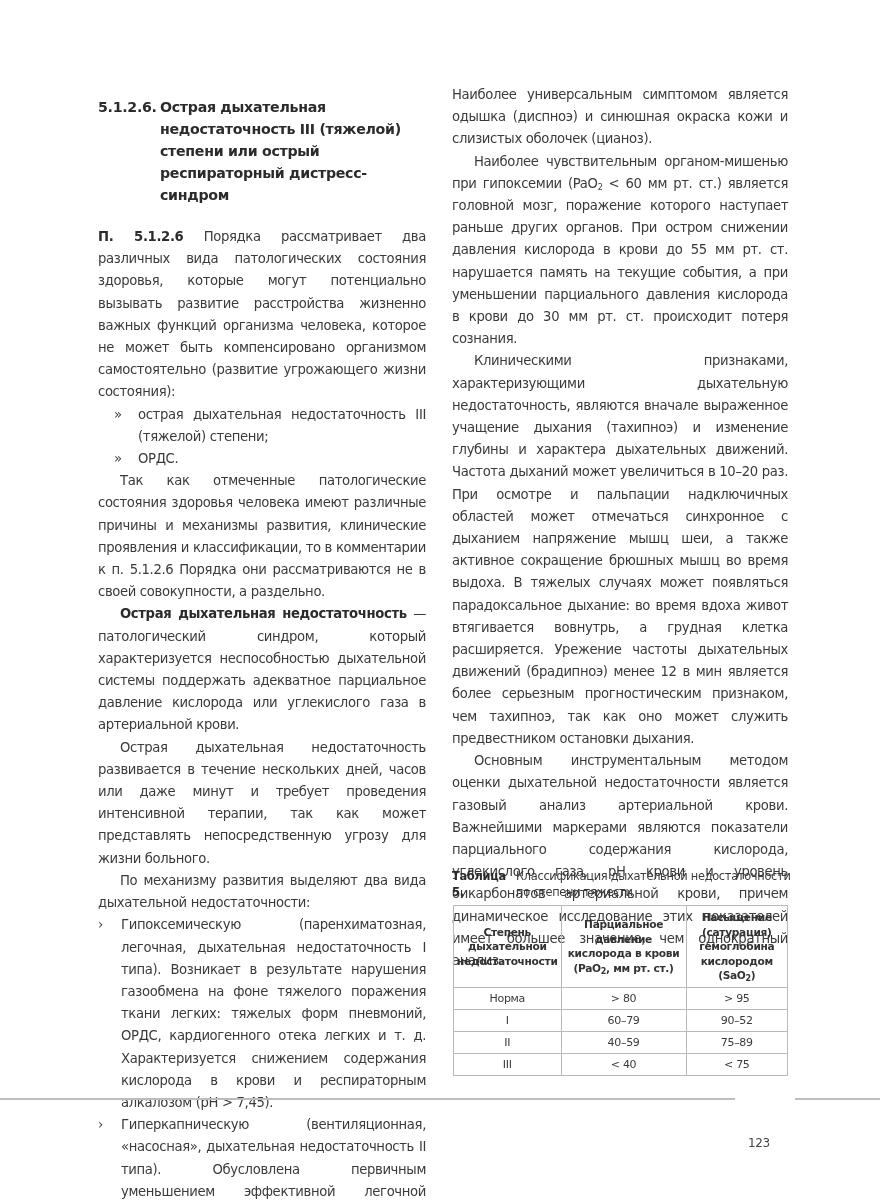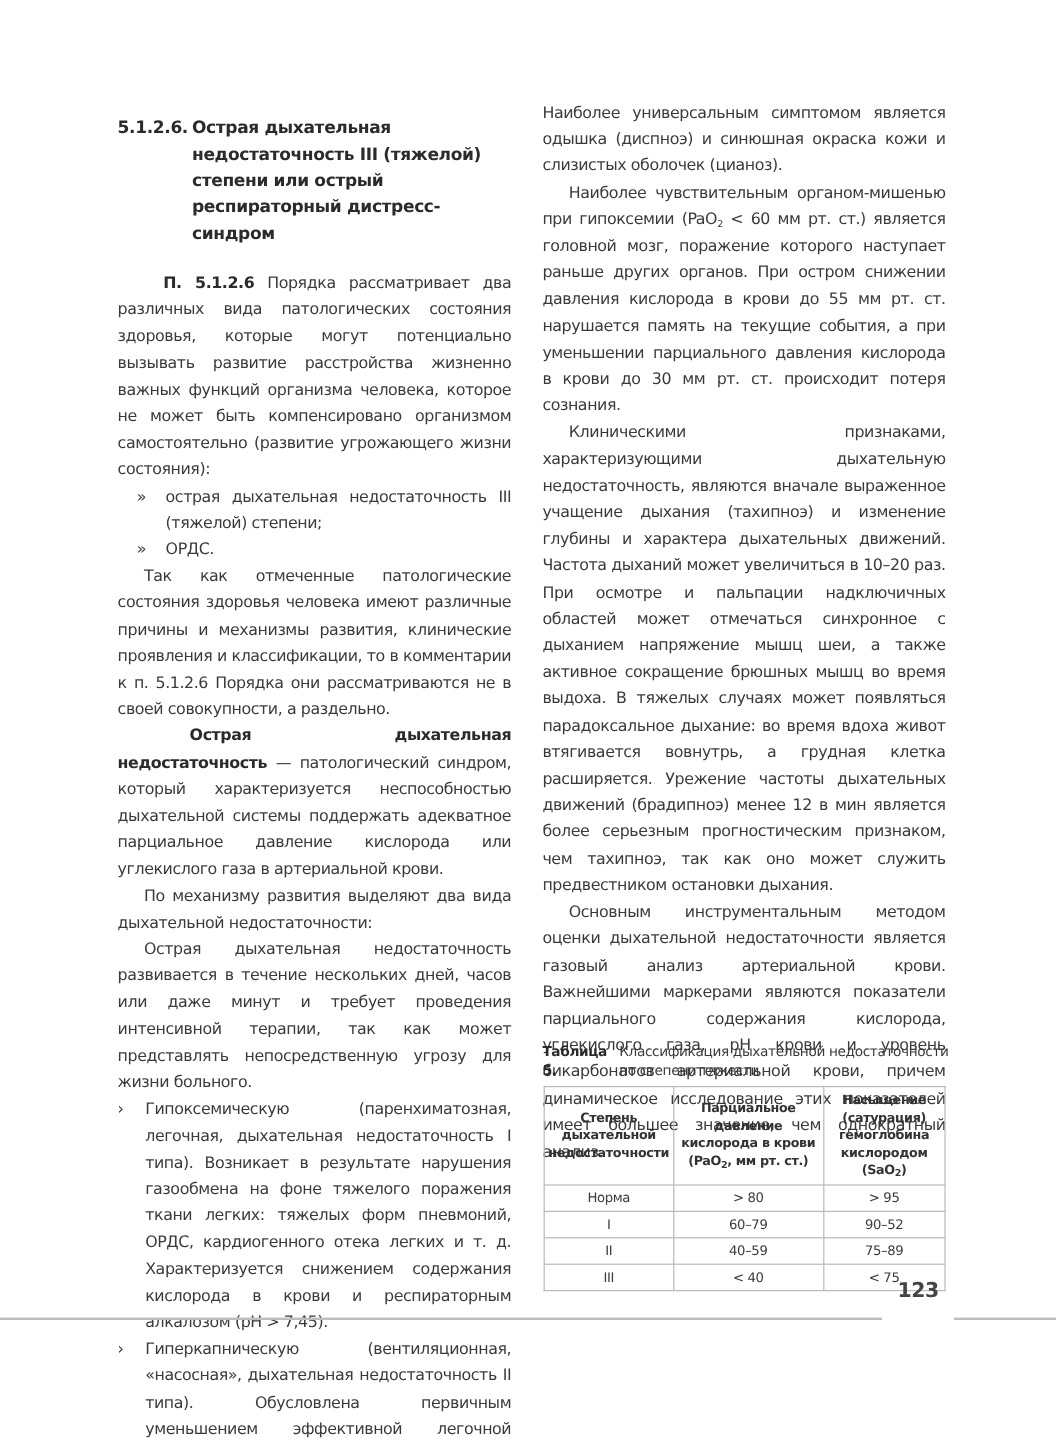--- a/index.html
+++ b/index.html
@@ -12,21 +12,21 @@
     .col-left { left: 98px; width: 328px; }
     .col-right { left: 452px; width: 336px; top: 84px; }
     .heading {
       display: flex; font-weight: bold; font-size: 14.2px; line-height: 22px; color: #2b2b2b;
       margin-bottom: 20px; letter-spacing: -0.3px;
     }
     .heading .num { width: 62px; flex: none; }
     .heading .title { flex: 1; }
     p { margin: 0; text-align: justify; }
     p.indent { text-indent: 22px; }
-    .bold { font-weight: bold; color: #2b2b2b; margin-left: 38px; }
+    .bold { font-weight: bold; color: #2b2b2b; }
     ul { list-style: none; margin: 0; padding: 0; }
     ul.guillemet li { position: relative; padding-left: 40px; text-align: justify; }
     ul.guillemet li .mark { position: absolute; left: 16px; top: 0; }
     ul.chevron li { position: relative; padding-left: 23px; text-align: justify; }
     ul.chevron li .mark { position: absolute; left: 0; top: 0; }
     sub { font-size: 8px; vertical-align: -2px; line-height: 0; }
     .table-caption {
       position: absolute; left: 452px; top: 868px; width: 340px;
       font-size: 11.4px; line-height: 16px; display: flex; letter-spacing: -0.3px; align-items: flex-end;
     }
@@ -35,21 +35,21 @@
       position: absolute; left: 453px; top: 905px; width: 335px;
       border-collapse: collapse; font-size: 10.6px; letter-spacing: -0.3px; color: #3a3a3a;
     }
     table.data th, table.data td { border: 1px solid #b9b9b9; text-align: center; }
     table.data th { font-weight: bold; line-height: 14.5px; padding: 4px 3px; height: 64px; color: #333; }
     table.data td { height: 21px; padding: 0; font-size: 11px; }
     table.data th:nth-child(1) { width: 96px; }
     table.data th:nth-child(2) { width: 118px; }
     .footer-line-left { position: absolute; left: 0; top: 1098px; width: 735px; height: 2px; background: #bdbdbd; }
     .footer-line-right { position: absolute; left: 795px; top: 1098px; width: 85px; height: 2px; background: #bdbdbd; }
-    .page-number { position: absolute; left: 748px; top: 1066px; font-size: 17px; color: #444; letter-spacing: -0.4px; font-weight: bold; }
+    .page-number { position: absolute; left: 748px; top: 1136px; font-size: 12px; color: #444; letter-spacing: -0.4px; }
   </style>
 </head>
 <body>
 
 <div class="page">
 
   <div class="col col-left">
     <div class="heading">
       <span class="num">5.1.2.6.</span>
       <span class="title">Острая дыхательная недостаточность III (тяжелой) степени или острый респираторный дистресс-синдром</span>
@@ -59,22 +59,22 @@
 
     <ul class="guillemet">
       <li><span class="mark">»</span><span>острая дыхательная недостаточность III (тяжелой) степени;</span></li>
       <li><span class="mark">»</span><span>ОРДС.</span></li>
     </ul>
 
     <p class="indent">Так как отмеченные патологические состояния здоровья человека имеют различные причины и механизмы развития, клинические проявления и классификации, то в комментарии к п. 5.1.2.6 Порядка они рассматриваются не в своей совокупности, а раздельно.</p>
 
     <p class="indent"><span class="bold">Острая дыхательная недостаточность</span><span> — патологический синдром, который характеризуется неспособностью дыхательной системы поддержать адекватное парциальное давление кислорода или углекислого газа в артериальной крови.</span></p>
 
+    <p class="indent">Острая дыхательная недостаточность развивается в течение нескольких дней, часов или даже минут и требует проведения интенсивной терапии, так как может представлять непосредственную угрозу для жизни больного.</p>
     <p class="indent">По механизму развития выделяют два вида дыхательной недостаточности:</p>
-    <p class="indent">Острая дыхательная недостаточность развивается в течение нескольких дней, часов или даже минут и требует проведения интенсивной терапии, так как может представлять непосредственную угрозу для жизни больного.</p>
 
     <ul class="chevron">
       <li><span class="mark">›</span><span>Гипоксемическую (паренхиматозная, легочная, дыхательная недостаточность I типа). Возникает в результате нарушения газообмена на фоне тяжелого поражения ткани легких: тяжелых форм пневмоний, ОРДС, кардиогенного отека легких и т. д. Характеризуется снижением содержания кислорода в крови и респираторным алкалозом (рН &gt; 7,45).</span></li>
       <li><span class="mark">›</span><span>Гиперкапническую (вентиляционная, «насосная», дыхательная недостаточность II типа). Обусловлена первичным уменьшением эффективной легочной вентиляции с нарушением выведения углекислого газа. Возникает при травмах и заболеваниях центральной нервной системы, выраженных повреждениях мышечного и реберного каркаса грудной клетки, приеме наркотических препаратов и т. д. Характеризуется повышением парциального давления в крови углекислого газа (&gt; 45 мм рт. ст.) и респираторным ацидозом (рН &lt; 7,35).</span></li>
     </ul>
 
   </div>
 
   <div class="col col-right">
     <p>Наиболее универсальным симптомом является одышка (диспноэ) и синюшная окраска кожи и слизистых оболочек (цианоз).</p>

